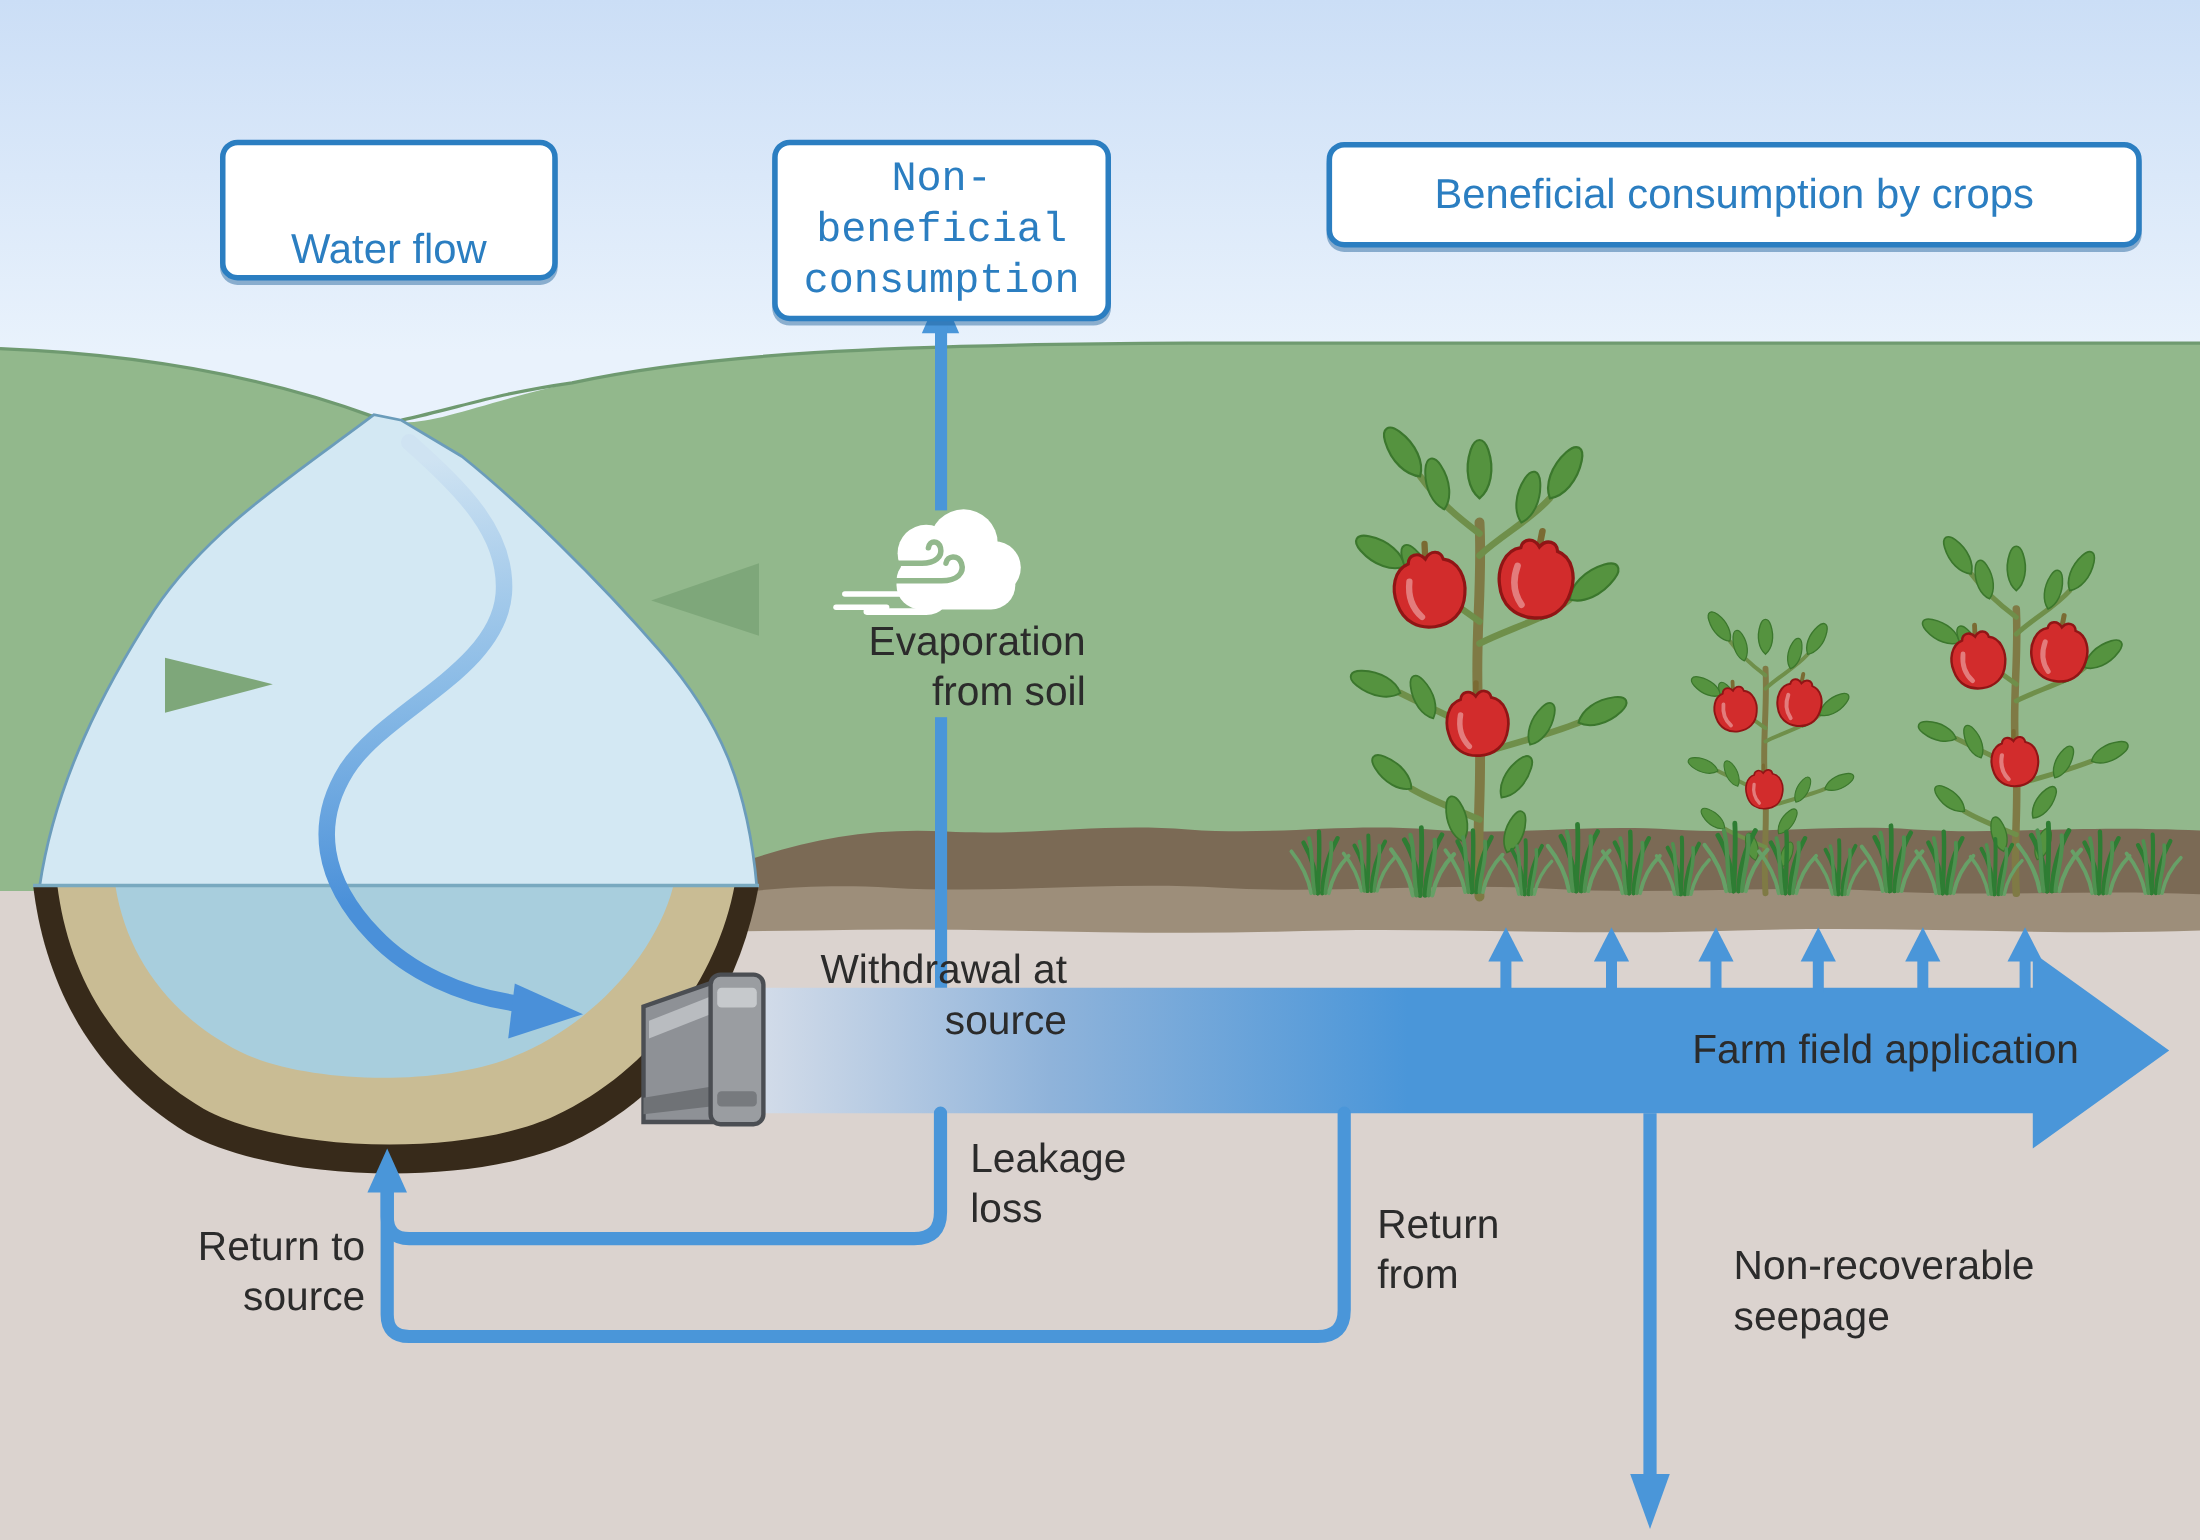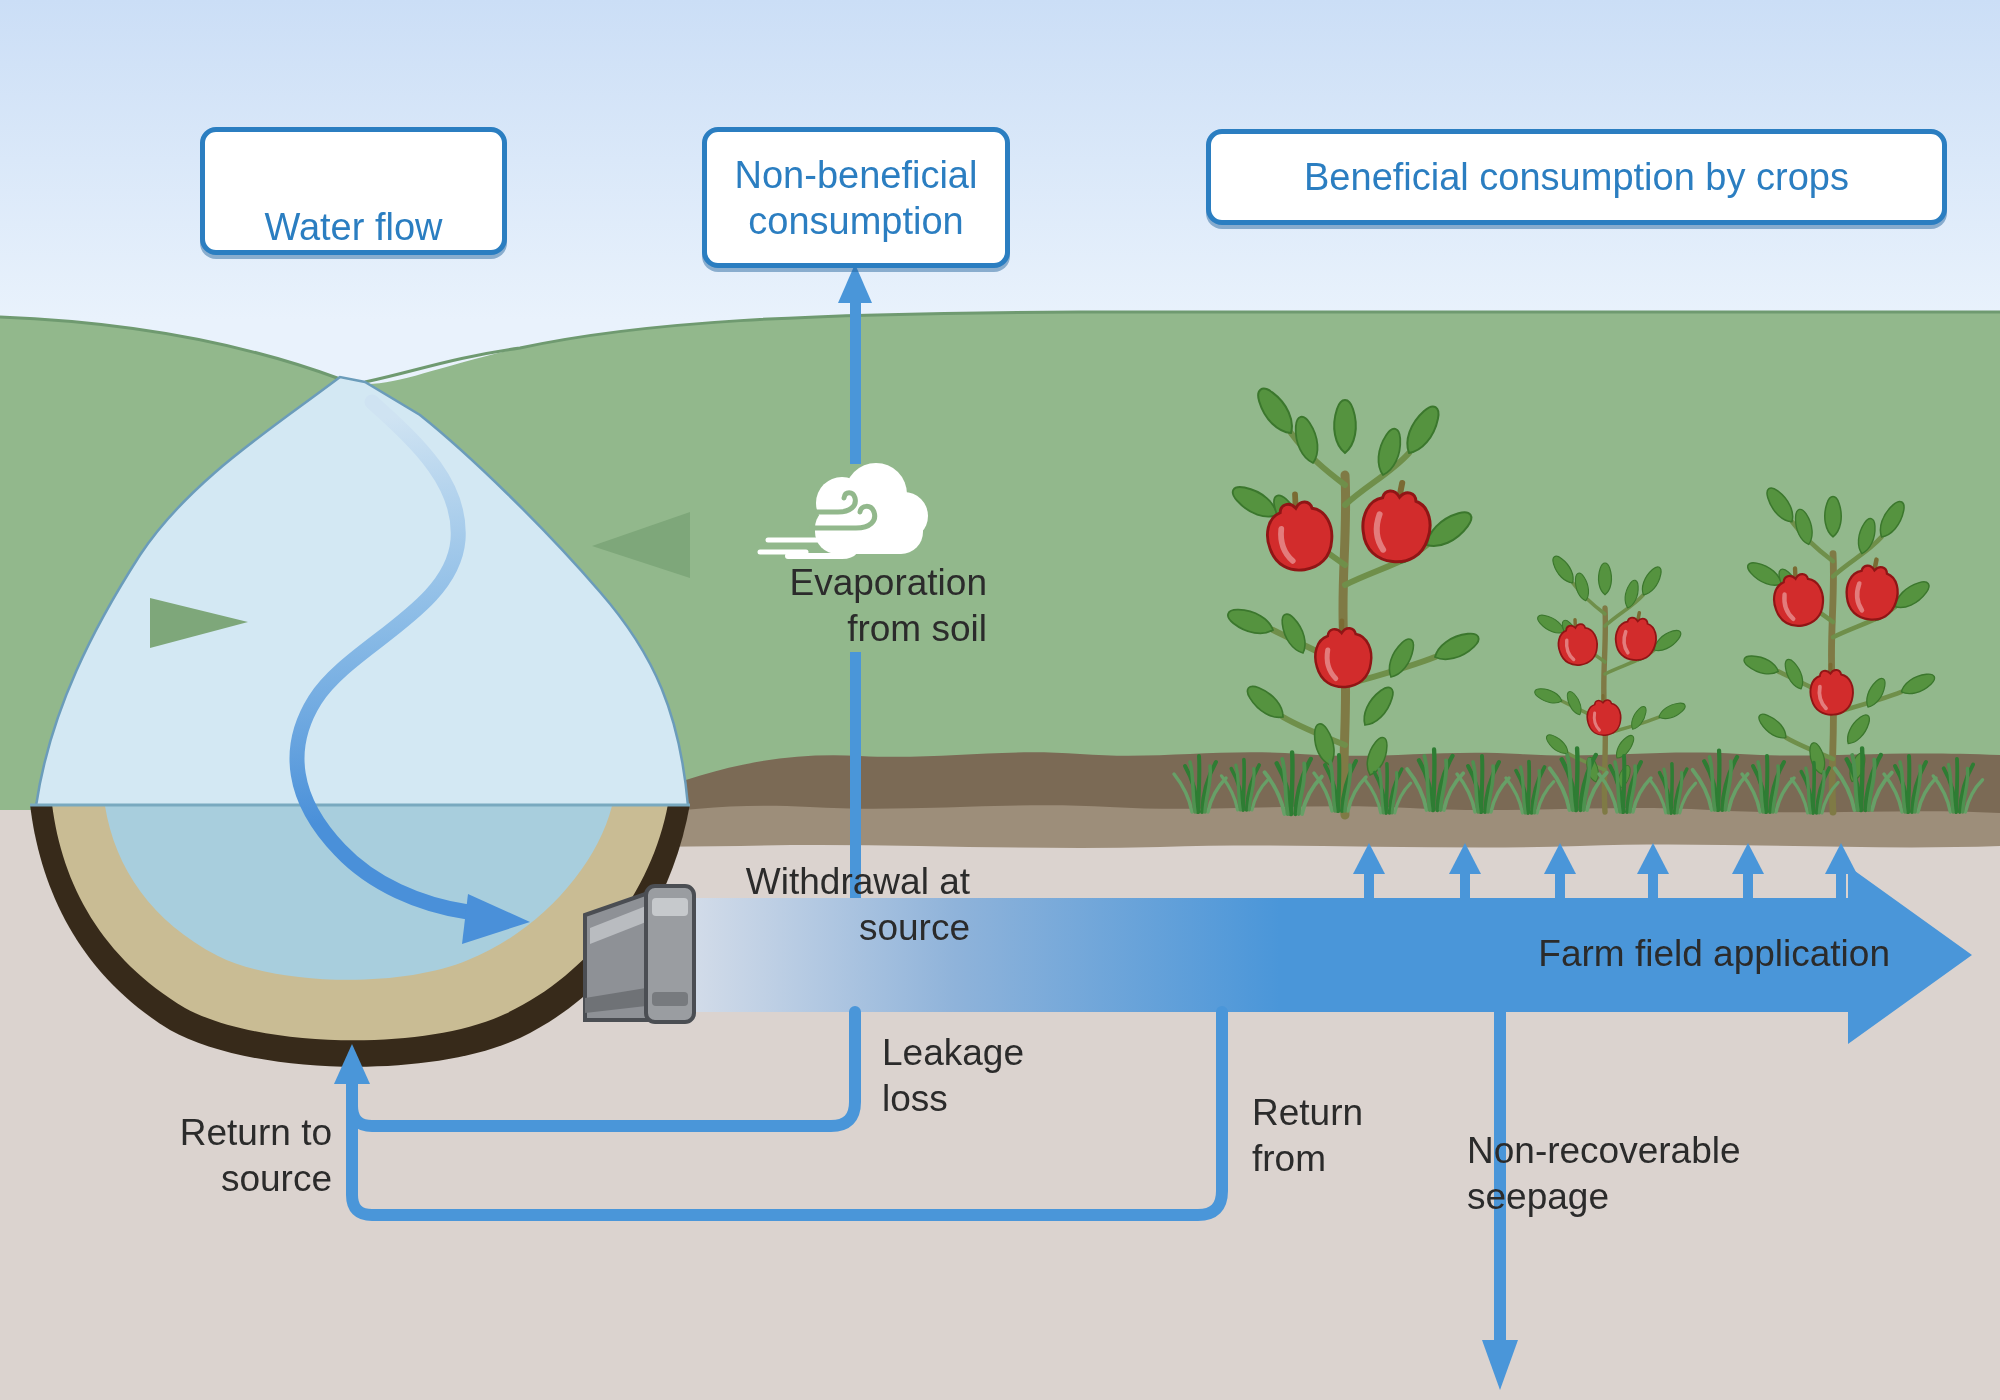--- a/index.html
+++ b/index.html
@@ -226,34 +226,34 @@
     <path d="M812,528 L856,528 C870,528 877,521 874,512 C871,504 861,505 860,512" fill="none" stroke="#92b88c" stroke-width="5" stroke-linecap="round"></path>
     <path d="M788,556 L842,556 C854,556 860,548 857,540 C854,533 845,534 844,541" fill="none" stroke="#ffffff" stroke-width="6" stroke-linecap="round"></path>
     <path d="M768,540 L820,540" stroke="#ffffff" stroke-width="5" stroke-linecap="round"></path>
     <path d="M760,552 L806,552" stroke="#ffffff" stroke-width="5" stroke-linecap="round"></path>
   </g>
 </svg>
 
 <div class="legend-box" style="left:200px;top:127px;width:307px;height:128px;align-items:flex-end;">
   <span>Water flow</span>
 </div>
-<div class="legend-box" style="left:702px;top:127px;width:308px;height:141px;">
+<div class="legend-box" style="left:702px;top:127px;width:308px;height:165px;font-family:Liberation Mono, monospace;">
   <span>Non-beneficial consumption</span>
 </div>
 <div class="legend-box" style="left:1206px;top:129px;width:741px;height:96px;">
   <span>Beneficial consumption by crops</span>
 </div>
 
 <div class="label center" style="left:727px;top:560px;width:260px;">Evaporation from soil</div>
 
 <div class="label center" style="left:740px;top:859px;width:230px;">Withdrawal at source</div>
 
 <div class="label center" style="left:1330px;top:931px;width:560px;">Farm field application</div>
 
 <div class="label" style="left:882px;top:1030px;width:175px;">Leakage loss</div>
 
 <div class="label" style="left:1252px;top:1090px;width:150px;">Return from</div>
 
 <div class="label right" style="left:130px;top:1110px;width:202px;text-align:right;">Return to source</div>
 
-<div class="label" style="left:1467px;top:1128px;width:345px;">Non-recoverable seepage</div>
+<div class="label" style="left:1576px;top:1128px;width:345px;">Non-recoverable seepage</div>
 
 </div>
 
 </body></html>

